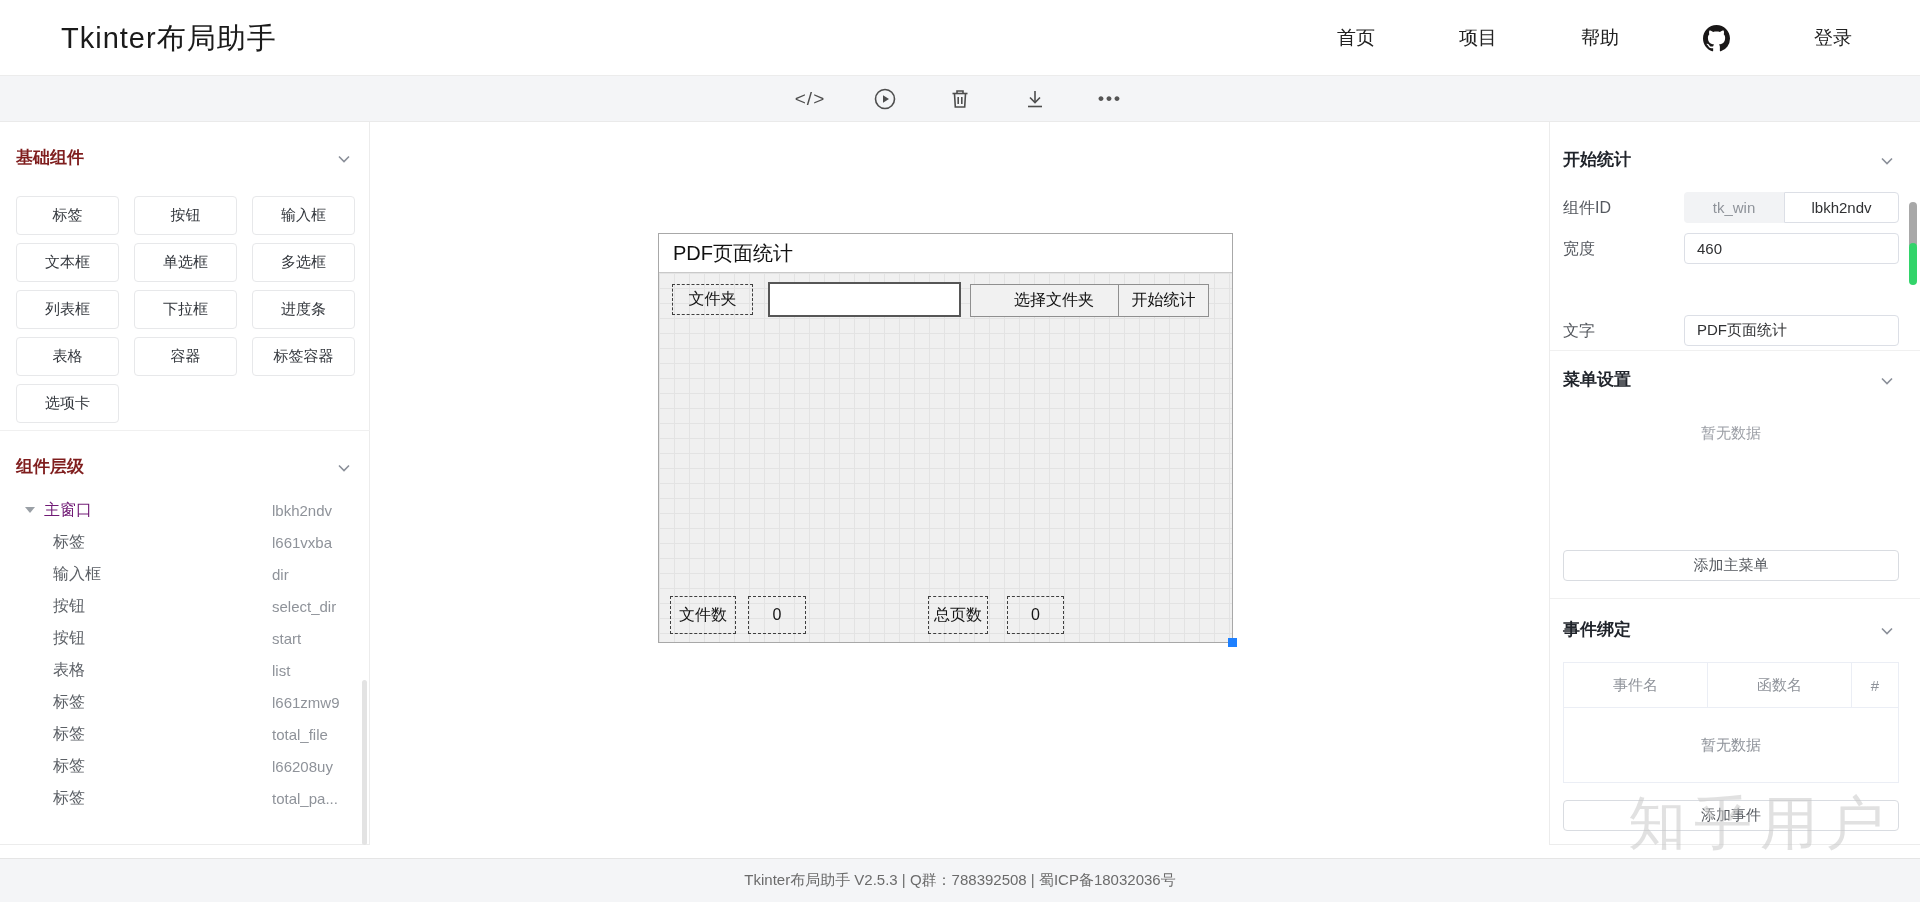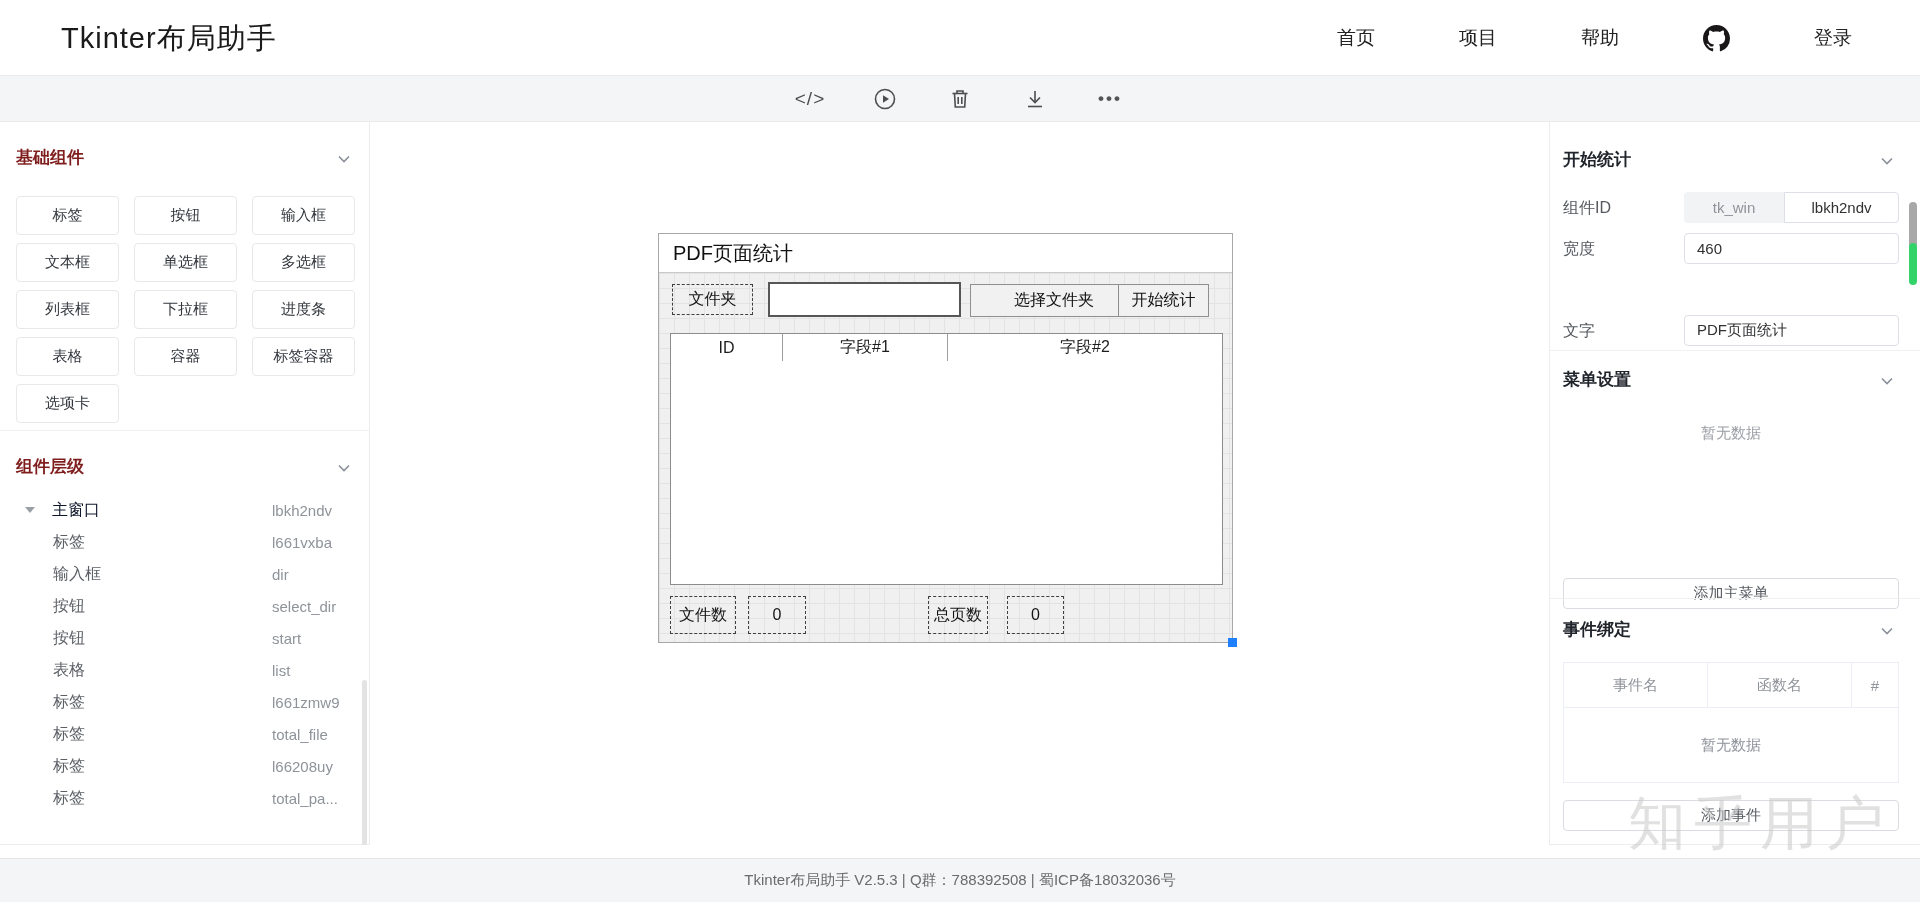--- a/index.html
+++ b/index.html
@@ -35,21 +35,21 @@
   .comp-btn { width:103px; height:39px; background:#fff; border:1px solid #e7e8ea; border-radius:4px;
               font-size:15px; color:#33373d; display:flex; align-items:center; justify-content:center;
               cursor:pointer; }
   .ldiv { position:absolute; left:0; top:308px; width:370px; height:1px; background:#f0f0f0; }
   .tree { position:absolute; left:0; top:372px; width:370px; }
   .tree-row { position:relative; height:32px; display:flex; align-items:center; cursor:pointer; }
   .tree-tri { position:absolute; left:25px; top:13px; width:0; height:0;
               border-left:5px solid transparent; border-right:5px solid transparent;
               border-top:6px solid #9aa0a6; }
   .tree-label { position:absolute; left:53px; font-size:16px; color:#5c6066; white-space:nowrap; }
-  .tree-row.root .tree-label { left:52px; color:#0f172a; }
+  .tree-row.root .tree-label { left:44px; color:#701a75; }
   .tree-id { position:absolute; left:272px; width:88px; font-size:15px; color:#8f939a;
              white-space:nowrap; overflow:hidden; }
   .lscroll { position:absolute; right:2px; top:558px; width:5px; height:165px;
              background:#e3e3e3; border-radius:3px; cursor:pointer; }
 
   
   .canvas { position:absolute; left:371px; top:122px; width:1178px; height:736px; background:#fff; }
   .tkwin { position:absolute; left:287px; top:111px; width:575px; height:410px;
            border:1px solid #a8a8a8; background:#f0f0f0; }
   .tk-title { position:absolute; left:0; top:0; width:100%; height:39px; background:#fff;
@@ -237,27 +237,20 @@
   </div>
 
   <div class="canvas">
     <div class="tkwin">
       <div class="tk-title">PDF页面统计</div>
       <div class="tk-body">
         <div class="tk-label" style="left:13px; top:11px; width:81px; height:31px;">文件夹</div>
         <input class="tk-entry" value="" style="">
         <div class="tk-btn" style="left:311px; width:168px;">选择文件夹</div>
         <div class="tk-btn" style="left:459px; width:91px;">开始统计</div>
-        <div class="tk-table">
-          <div class="tk-thead">
-            <div class="tk-th c1">ID</div>
-            <div class="tk-th c2">字段#1</div>
-            <div class="tk-th c3">字段#2</div>
-          </div>
-        </div>
         <div class="tk-label" style="left:11px; top:323px; width:66px; height:38px;">文件数</div>
         <div class="tk-label" style="left:89px; top:323px; width:58px; height:38px;">0</div>
         <div class="tk-label" style="left:269px; top:323px; width:60px; height:38px;">总页数</div>
         <div class="tk-label" style="left:348px; top:323px; width:57px; height:38px;">0</div>
       </div>
       <div class="tk-handle"></div>
     </div>
   </div>
 
   <div class="rpanel">
@@ -281,21 +274,21 @@
       <div class="r-label">文字</div>
       <input class="r-input" value="PDF页面统计" style="">
     </div>
 
     <div class="rdiv" style="top:228px;"></div>
     <div class="r-h" style="top:246px;">菜单设置</div>
     <svg class="r-chev" style="top:254px;" viewBox="0 0 14 10" fill="none" stroke="#8a8f99" stroke-width="1.6">
         <path d="M2 2.5 7 7.5 12 2.5"></path>
       </svg>
     <div class="r-empty" style="top:302px;">暂无数据</div>
-    <div class="r-btn" style="top:428px;margin-top:28px;">添加主菜单</div>
+    <div class="r-btn" style="top:428px;">添加主菜单</div>
 
     <div class="rdiv" style="top:476px;"></div>
     <div class="r-h" style="top:496px;">事件绑定</div>
     <svg class="r-chev" style="top:504px;" viewBox="0 0 14 10" fill="none" stroke="#8a8f99" stroke-width="1.6">
         <path d="M2 2.5 7 7.5 12 2.5"></path>
       </svg>
 
     <div class="ev-table">
       <div class="ev-head">
         <div class="ev-cell c1">事件名</div>

